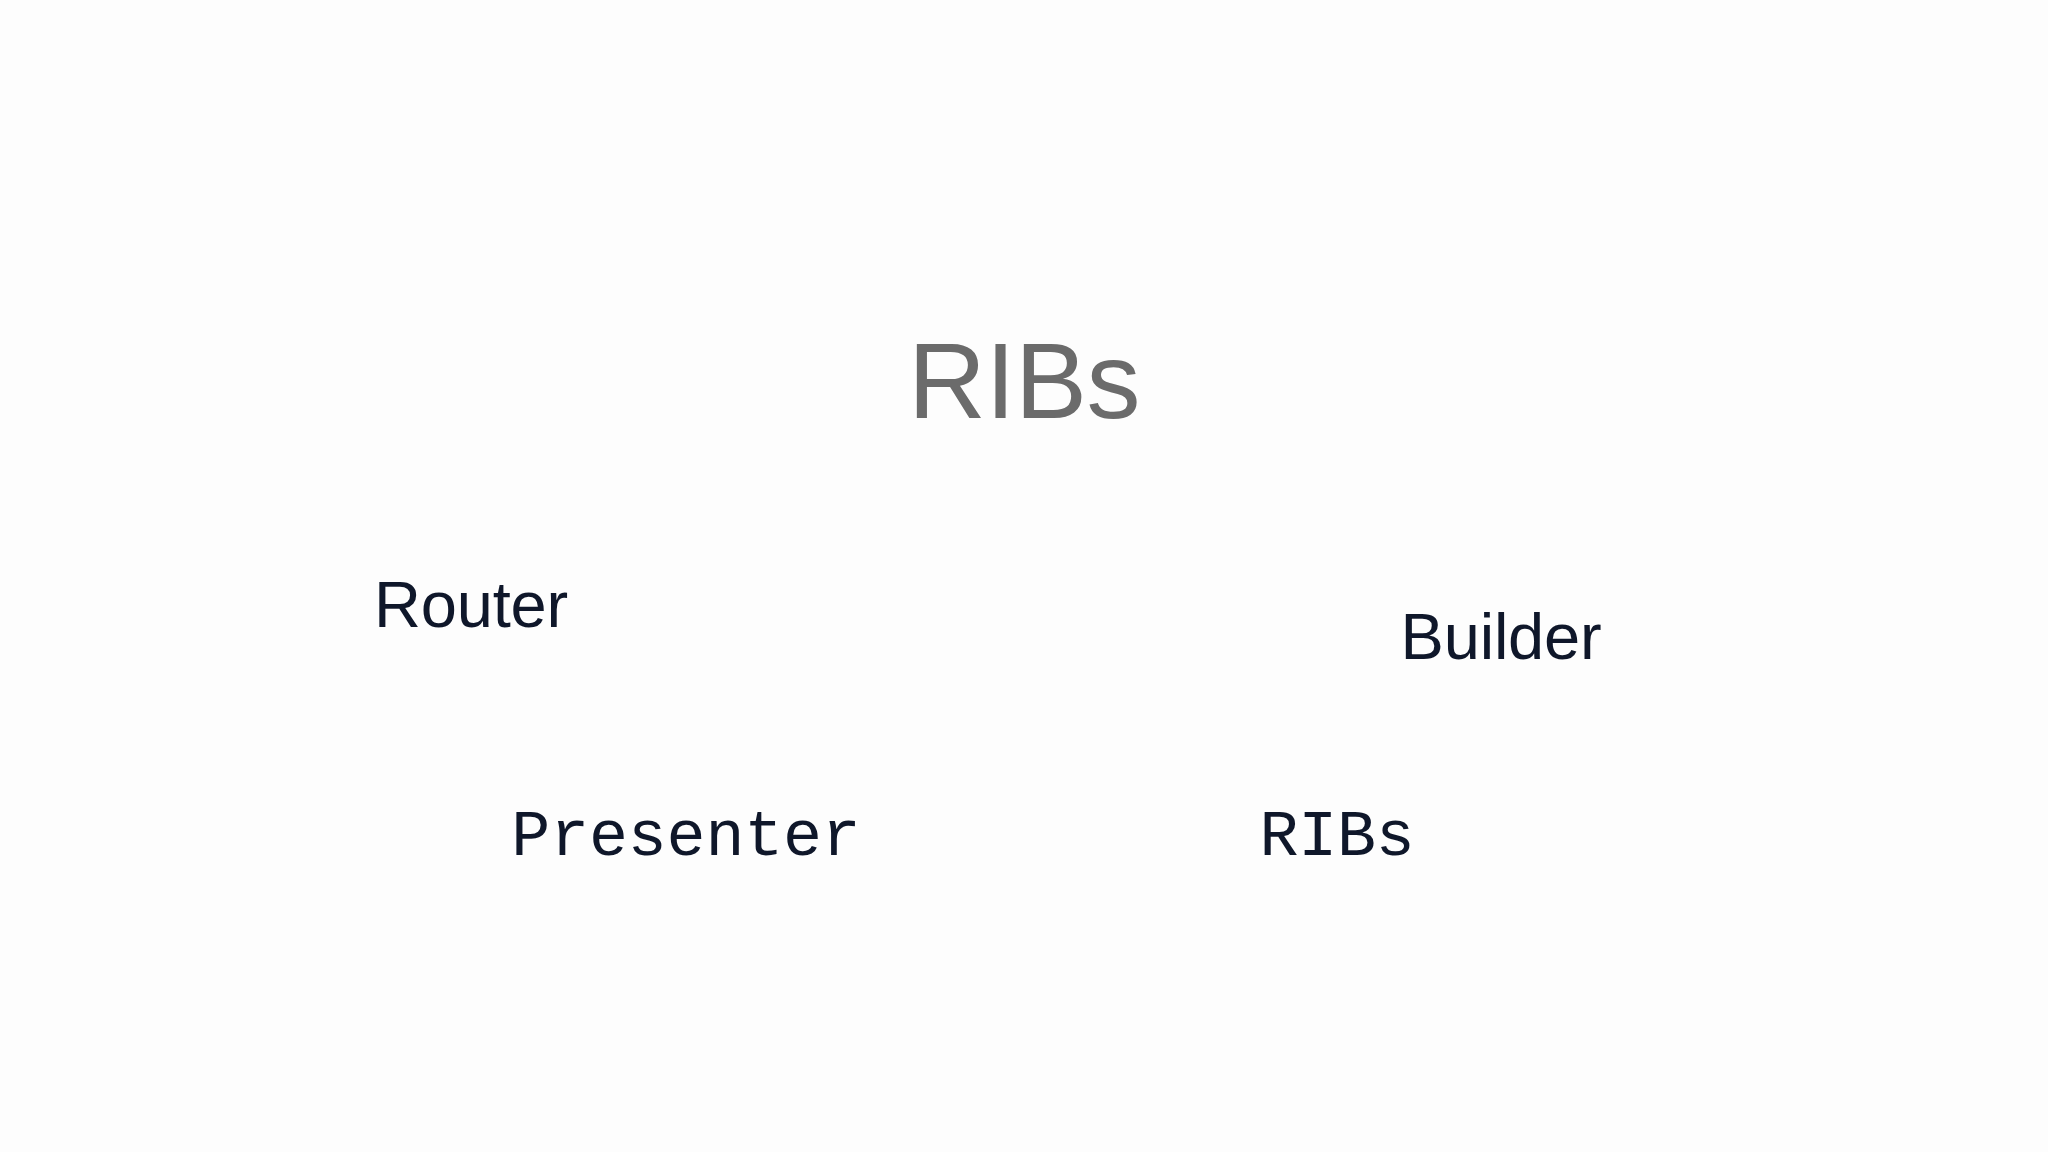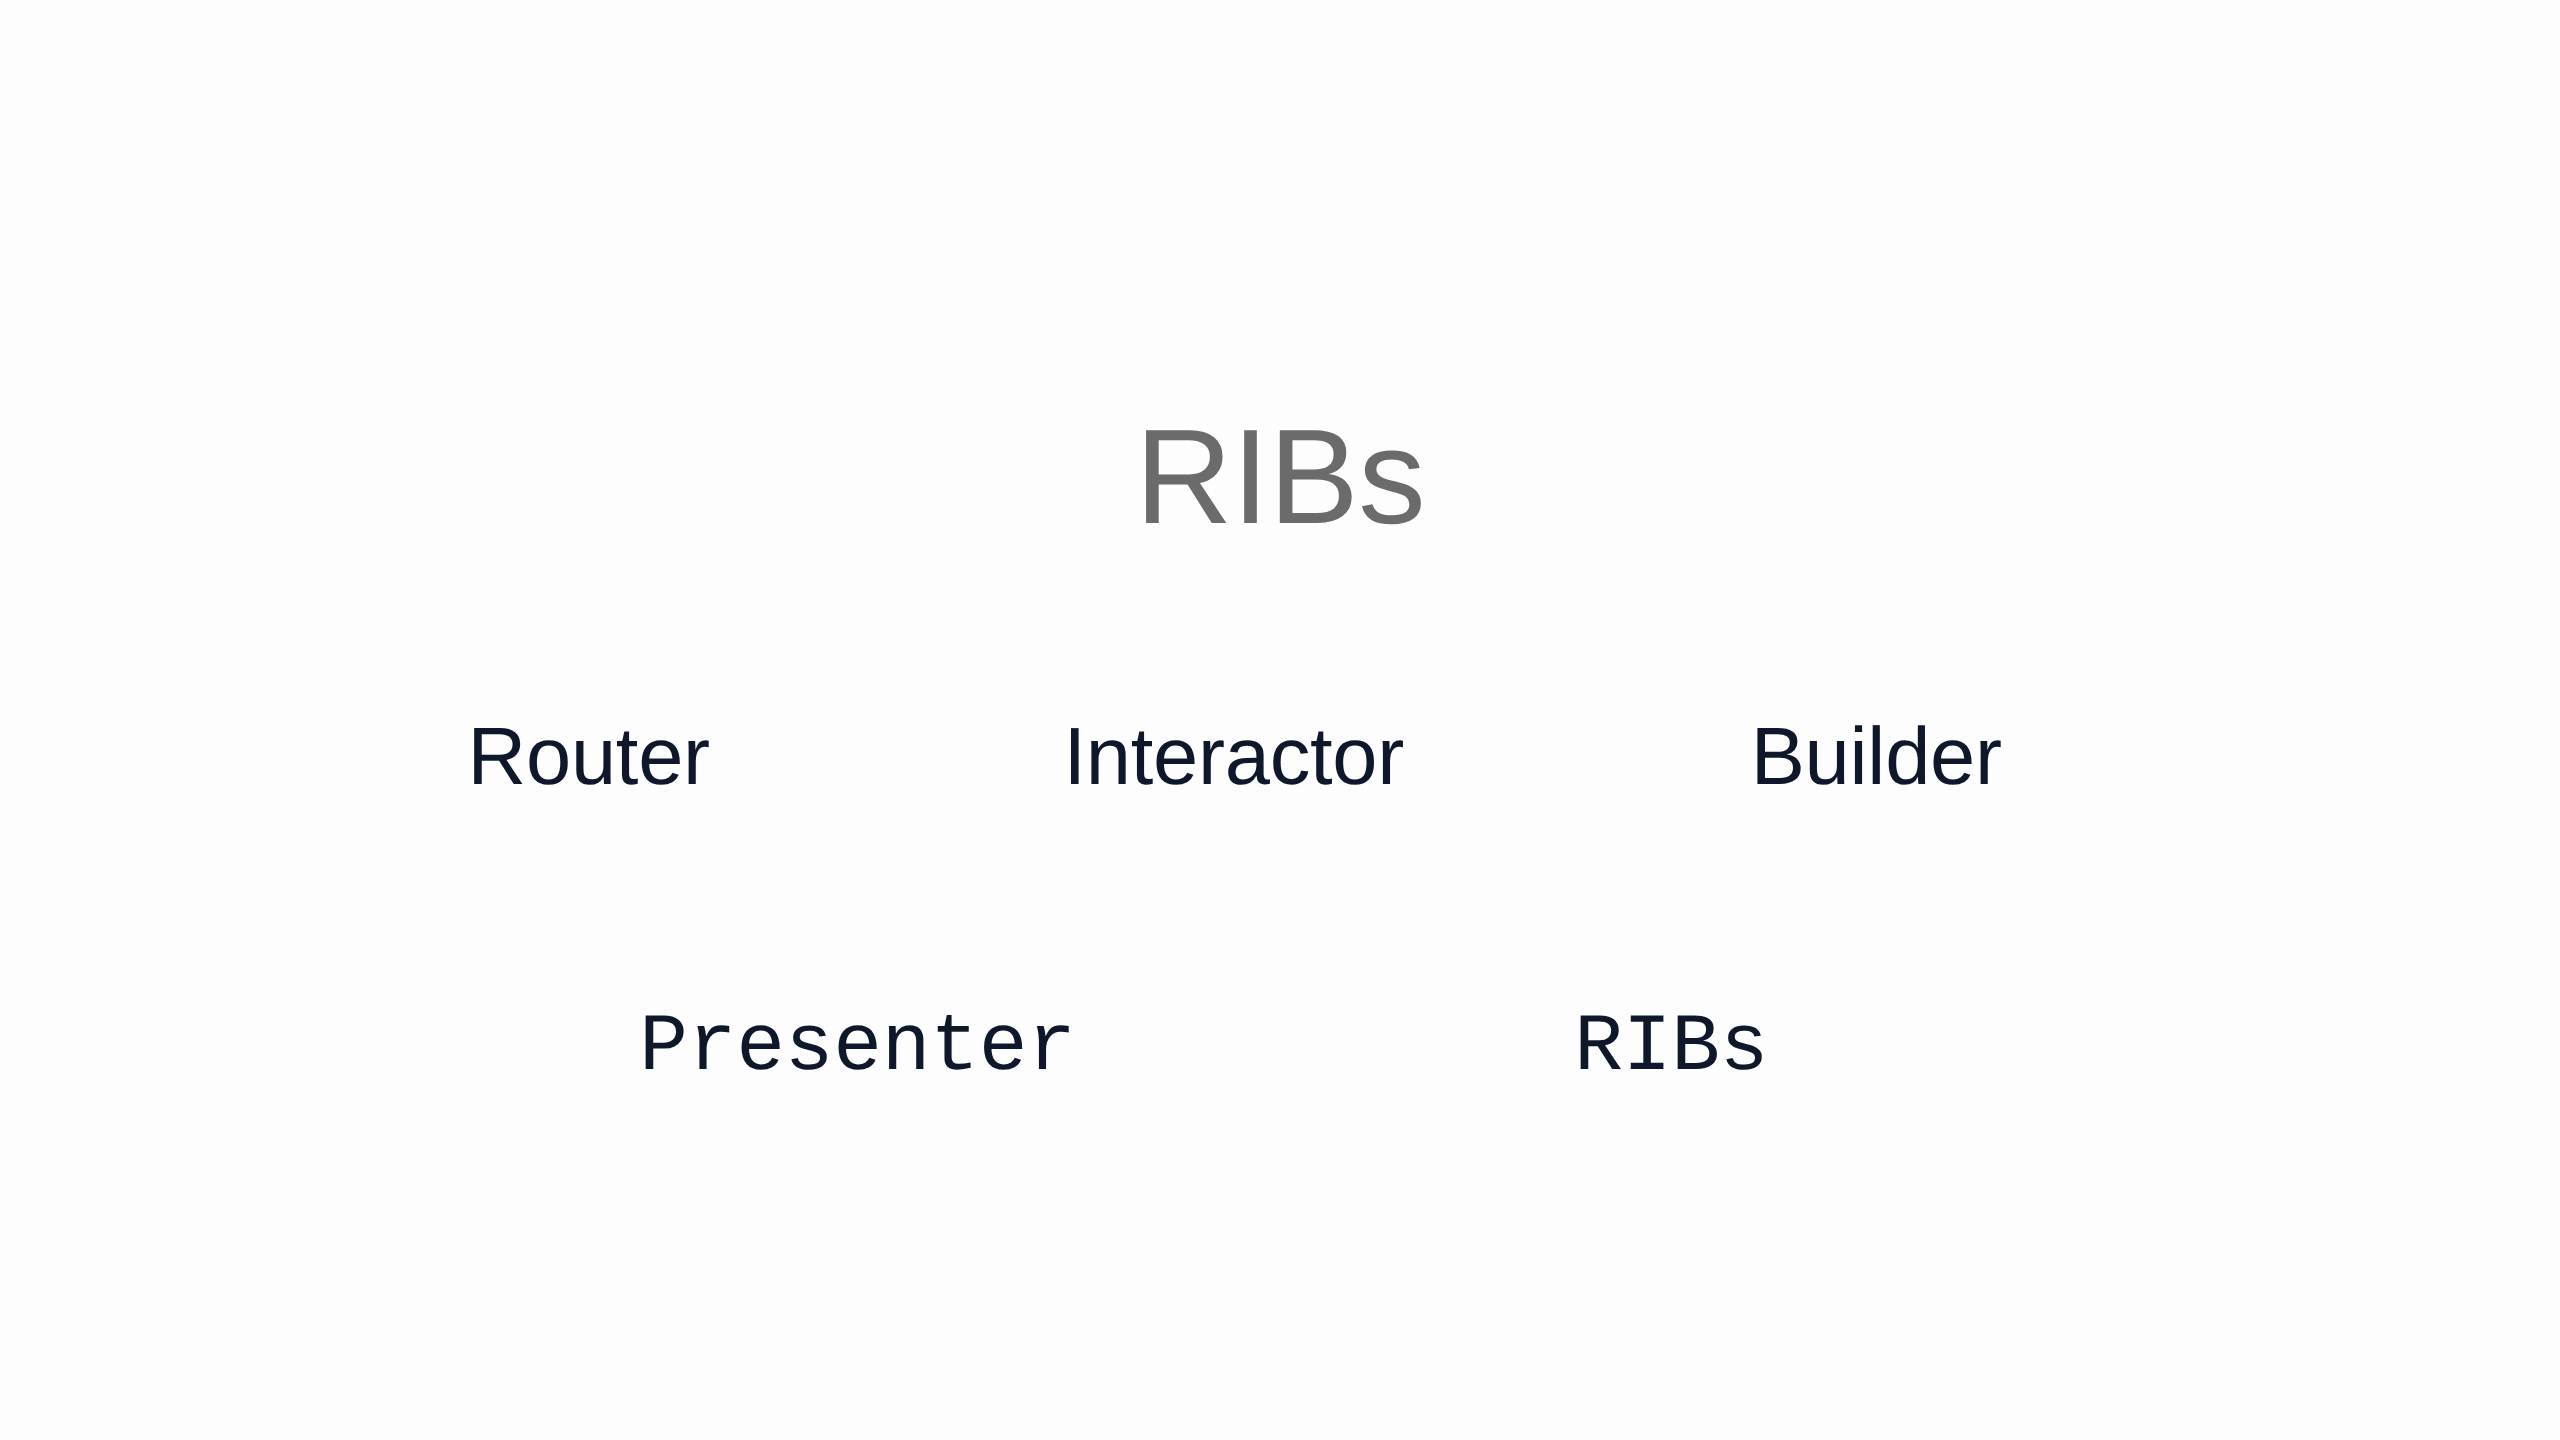--- a/index.html
+++ b/index.html
@@ -51,36 +51,35 @@
     transform: translateX(-50%);
   }
 
   
   .row-core { top: 572px; }
   
   .row-ui   { top: 806px; font-family: Liberation Mono, monospace; }
 
   .pos-router     { left: 471px;  }
   .pos-interactor { left: 987px;  }
-  .pos-builder    { left: 1501px; }
+  .pos-builder    { left: 1501px; margin-top: 32px; }
   .pos-presenter  { left: 686px;  }
   .pos-view       { left: 1337px; }
 
   .title-pos { top: 327px; }
 </style>
 </head>
 <body>
 
 <div id="slide">
 
   <div class="slide-title title-pos">RIBs</div>
 
   <div class="component-label row-core pos-router">Router</div>
 
-  <div class="component-label row-core pos-interactor">Interactor</div>
 
   <div class="component-label row-core pos-builder">Builder</div>
 
   <div class="component-label row-ui pos-presenter">Presenter</div>
 
   <div class="component-label row-ui pos-view">RIBs</div>
 
 </div>
 
 </body></html>

